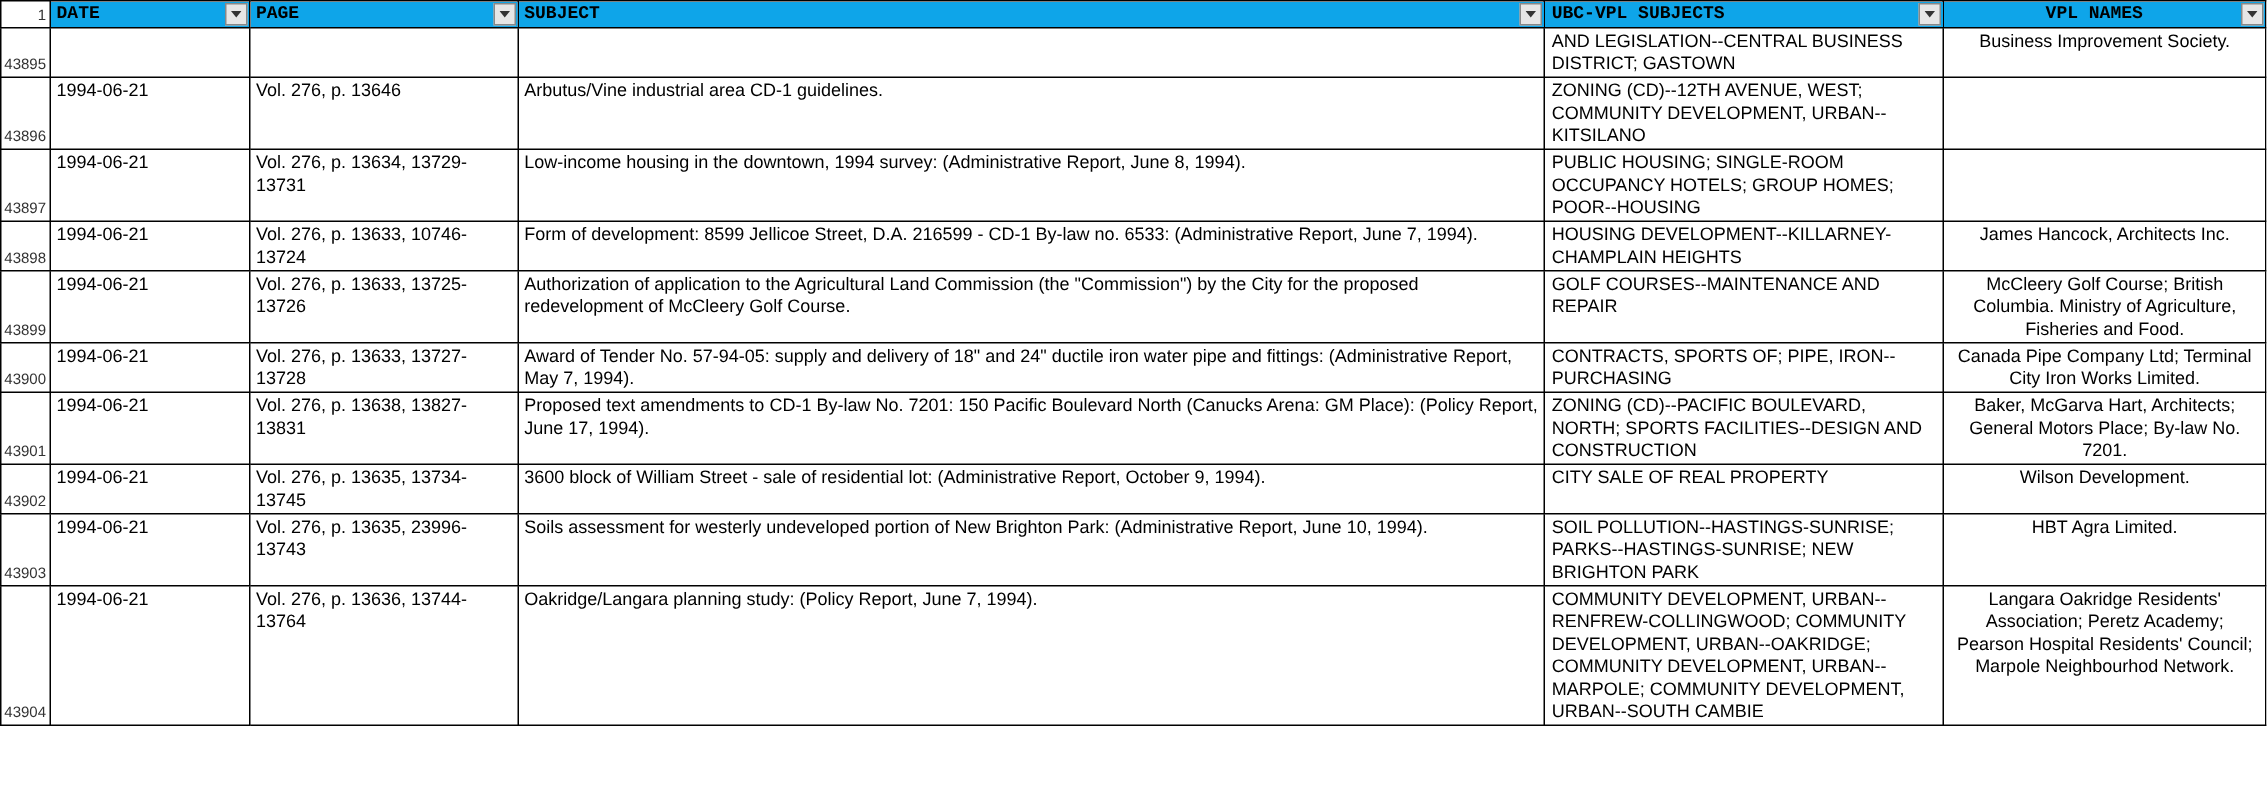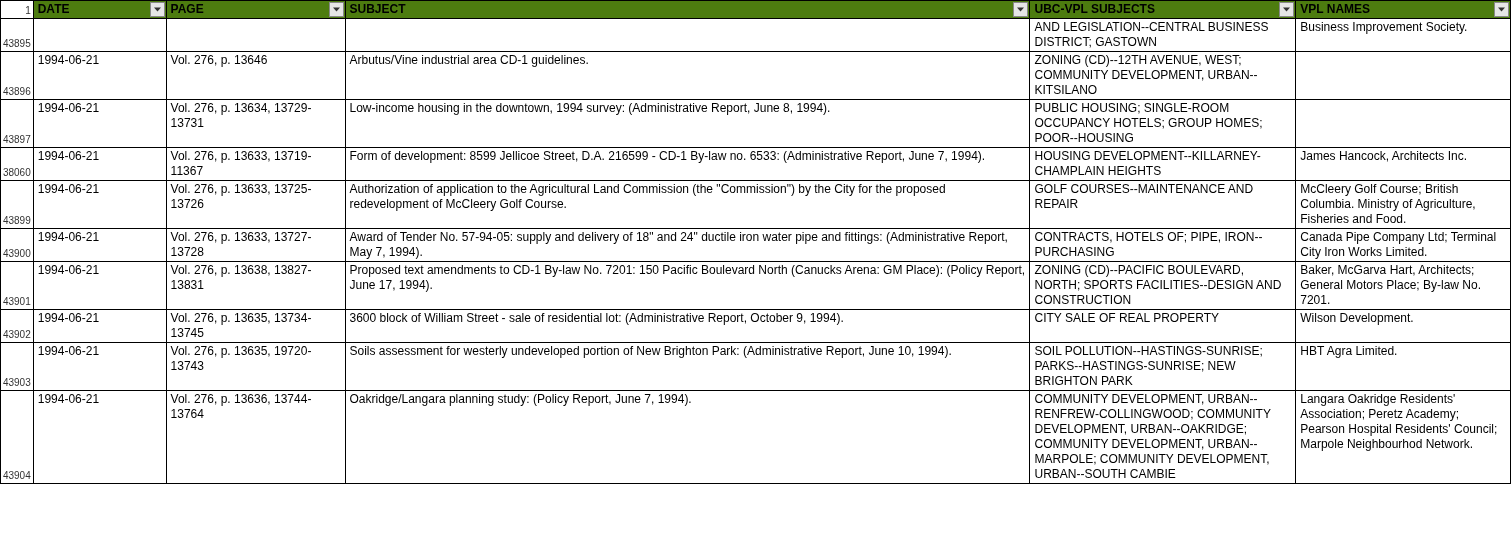--- a/index.html
+++ b/index.html
@@ -34,25 +34,26 @@
     text-align: right;
     vertical-align: bottom;
     border-right: 1px solid #000;
     border-top: 1px solid #000;
     border-bottom: 1px solid #000;
     padding: 0 2px 1px 0;
     white-space: nowrap;
     overflow: hidden;
   }
   .hcell {
-    background: #4d7c0f;
+    background: #0ea5e9;
     font-weight: bold;
     position: relative;
     padding-right: 18px;
     white-space: nowrap;
+    font-family: Liberation Mono, monospace;
   }
   .filter-btn {
     position: absolute;
     right: 1px;
     top: 1px;
     bottom: 1px;
     width: 15px;
     background: #e6e6e6;
     border: 1px solid #888;
     display: flex;
@@ -62,21 +63,21 @@
   }
   .filter-btn svg {
     width: 7px;
     height: 5px;
     display: block;
   }
   .col-date   { width: 130px; }
   .col-page   { width: 175px; }
   .col-subj   { width: 670px; }
   .col-ubc    { width: 260px; margin-top: 12px; }
-  .col-vpl    { width: 210px; }
+  .col-vpl    { width: 210px; text-align: center; }
 </style>
 </head>
 <body>
 
 <div class="sheet">
 
   <div class="row">
     <div class="rownum">1</div>
     <div class="hcell col-date">
       <span>DATE</span>
@@ -138,41 +139,41 @@
     </div>
     <div class="row">
       <div class="rownum">43897</div>
       <div class="cell col-date">1994-06-21</div>
       <div class="cell col-page">Vol. 276, p. 13634, 13729-13731</div>
       <div class="cell col-subj">Low-income housing in the downtown, 1994 survey: (Administrative Report, June 8, 1994).</div>
       <div class="cell col-ubc">PUBLIC HOUSING; SINGLE-ROOM OCCUPANCY HOTELS; GROUP HOMES; POOR--HOUSING</div>
       <div class="cell col-vpl"></div>
     </div>
     <div class="row">
-      <div class="rownum">38060</div>
-      <div class="cell col-date">1994-06-21</div>
-      <div class="cell col-page">Vol. 276, p. 13633, 13719-11367</div>
+      <div class="rownum">43898</div>
+      <div class="cell col-date">1994-06-21</div>
+      <div class="cell col-page">Vol. 276, p. 13633, 10746-13724</div>
       <div class="cell col-subj">Form of development: 8599 Jellicoe Street, D.A. 216599 - CD-1 By-law no. 6533: (Administrative Report, June 7, 1994).</div>
       <div class="cell col-ubc">HOUSING DEVELOPMENT--KILLARNEY-CHAMPLAIN HEIGHTS</div>
       <div class="cell col-vpl">James Hancock, Architects Inc.</div>
     </div>
     <div class="row">
       <div class="rownum">43899</div>
       <div class="cell col-date">1994-06-21</div>
       <div class="cell col-page">Vol. 276, p. 13633, 13725-13726</div>
       <div class="cell col-subj">Authorization of application to the Agricultural Land Commission (the "Commission") by the City for the proposed redevelopment of McCleery Golf Course.</div>
       <div class="cell col-ubc">GOLF COURSES--MAINTENANCE AND REPAIR</div>
       <div class="cell col-vpl">McCleery Golf Course; British Columbia. Ministry of Agriculture, Fisheries and Food.</div>
     </div>
     <div class="row">
       <div class="rownum">43900</div>
       <div class="cell col-date">1994-06-21</div>
       <div class="cell col-page">Vol. 276, p. 13633, 13727-13728</div>
       <div class="cell col-subj">Award of Tender No. 57-94-05: supply and delivery of 18" and 24" ductile iron water pipe and fittings: (Administrative Report, May 7, 1994).</div>
-      <div class="cell col-ubc">CONTRACTS, HOTELS OF; PIPE, IRON--PURCHASING</div>
+      <div class="cell col-ubc">CONTRACTS, SPORTS OF; PIPE, IRON--PURCHASING</div>
       <div class="cell col-vpl">Canada Pipe Company Ltd; Terminal City Iron Works Limited.</div>
     </div>
     <div class="row">
       <div class="rownum">43901</div>
       <div class="cell col-date">1994-06-21</div>
       <div class="cell col-page">Vol. 276, p. 13638, 13827-13831</div>
       <div class="cell col-subj">Proposed text amendments to CD-1 By-law No. 7201: 150 Pacific Boulevard North (Canucks Arena: GM Place): (Policy Report, June 17, 1994).</div>
       <div class="cell col-ubc">ZONING (CD)--PACIFIC BOULEVARD, NORTH; SPORTS FACILITIES--DESIGN AND CONSTRUCTION</div>
       <div class="cell col-vpl">Baker, McGarva Hart, Architects; General Motors Place; By-law No. 7201.</div>
     </div>
@@ -180,21 +181,21 @@
       <div class="rownum">43902</div>
       <div class="cell col-date">1994-06-21</div>
       <div class="cell col-page">Vol. 276, p. 13635, 13734-13745</div>
       <div class="cell col-subj">3600 block of William Street - sale of residential lot: (Administrative Report, October 9, 1994).</div>
       <div class="cell col-ubc">CITY SALE OF REAL PROPERTY</div>
       <div class="cell col-vpl">Wilson Development.</div>
     </div>
     <div class="row">
       <div class="rownum">43903</div>
       <div class="cell col-date">1994-06-21</div>
-      <div class="cell col-page">Vol. 276, p. 13635, 19720-13743</div>
+      <div class="cell col-page">Vol. 276, p. 13635, 23996-13743</div>
       <div class="cell col-subj">Soils assessment for westerly undeveloped portion of New Brighton Park: (Administrative Report, June 10, 1994).</div>
       <div class="cell col-ubc">SOIL POLLUTION--HASTINGS-SUNRISE; PARKS--HASTINGS-SUNRISE; NEW BRIGHTON PARK</div>
       <div class="cell col-vpl">HBT Agra Limited.</div>
     </div>
     <div class="row">
       <div class="rownum">43904</div>
       <div class="cell col-date">1994-06-21</div>
       <div class="cell col-page">Vol. 276, p. 13636, 13744-13764</div>
       <div class="cell col-subj">Oakridge/Langara planning study: (Policy Report, June 7, 1994).</div>
       <div class="cell col-ubc">COMMUNITY DEVELOPMENT, URBAN--RENFREW-COLLINGWOOD; COMMUNITY DEVELOPMENT, URBAN--OAKRIDGE; COMMUNITY DEVELOPMENT, URBAN--MARPOLE; COMMUNITY DEVELOPMENT, URBAN--SOUTH CAMBIE</div>

